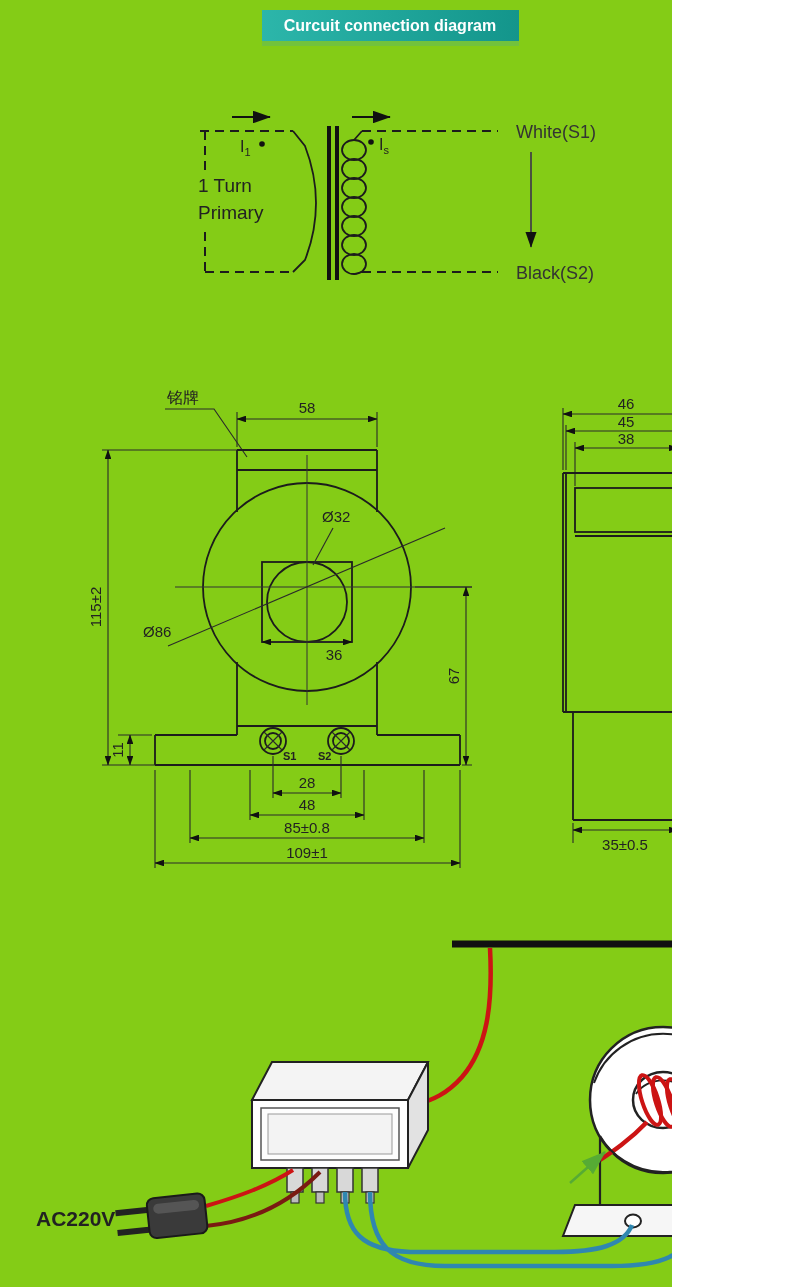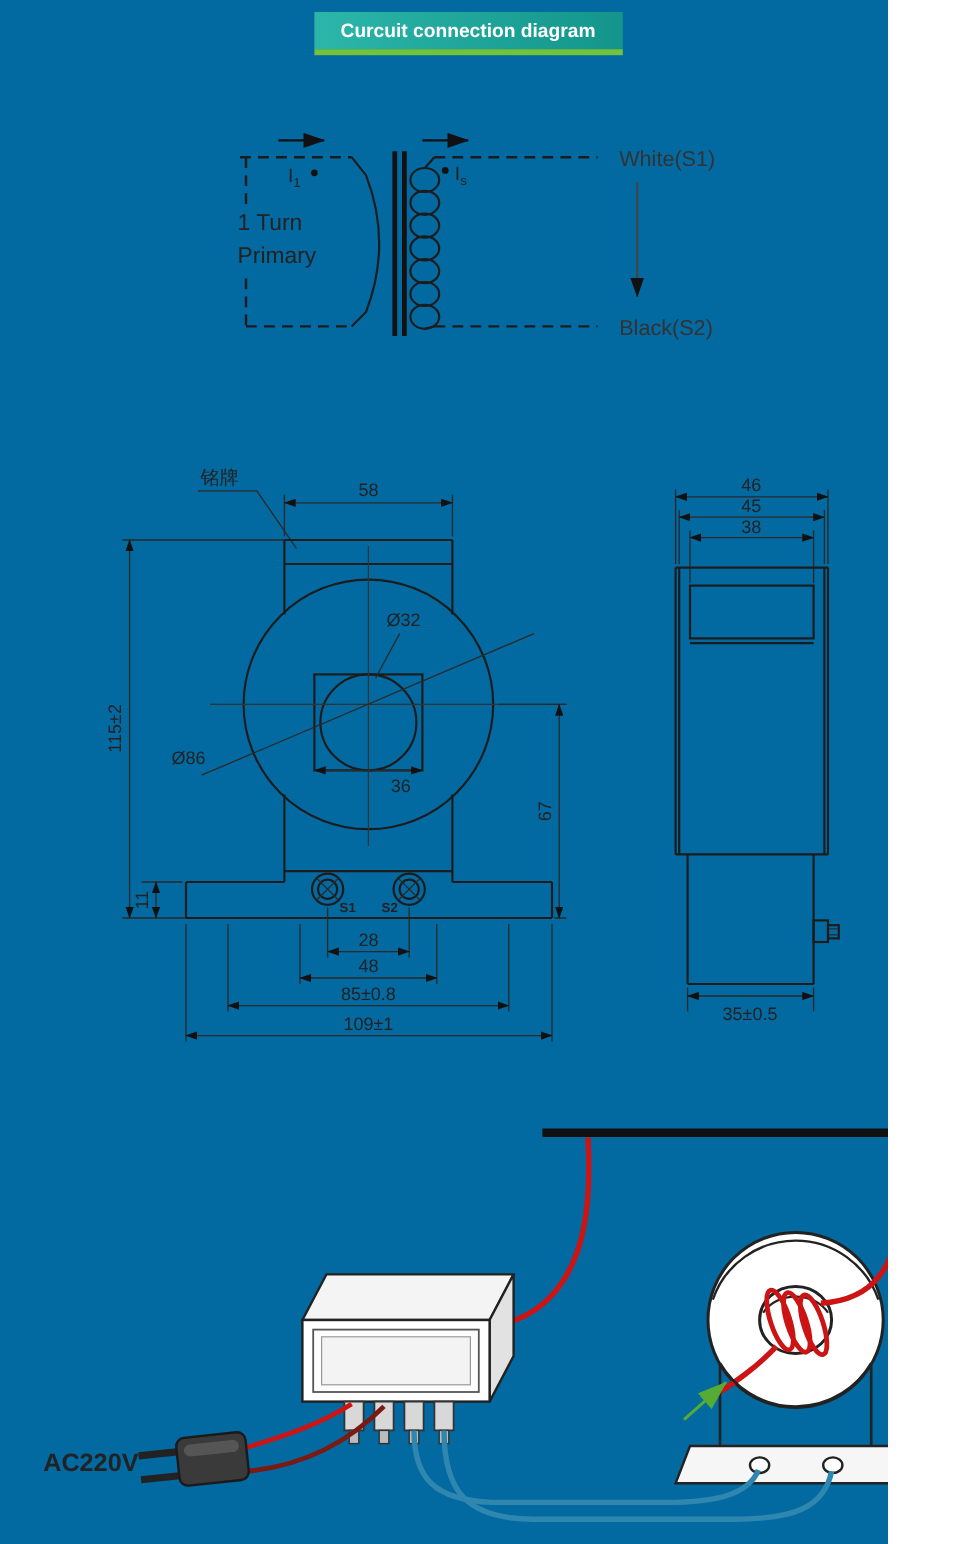--- a/index.html
+++ b/index.html
@@ -1,16 +1,16 @@
 <!DOCTYPE html>
 <html><head>
 <meta charset="utf-8">
 <style>
   html,body{margin:0;padding:0;background:#ffffff;}
-  .page{position:relative;width:740px;height:1287px;background:#0369a1;overflow:hidden;}
+  .page{position:relative;width:672px;height:1287px;background:#84cc16;overflow:hidden;}
   svg{display:block;}
   text{font-family:"Liberation Sans","DejaVu Sans",sans-serif;fill:#222;}
   .dimtext{font-size:15px;}
   .biglabel{font-size:18px;fill:#333;}
   .small{font-size:11px;font-weight:bold;}
   .banner-text{font-size:16px;font-weight:bold;fill:#ffffff;}
   .power-text{font-size:21px;font-weight:bold;}
   .obj{stroke:#1c1c1c;stroke-width:1.8;fill:none;}
   .thin{stroke:#2a2a2a;stroke-width:1.1;fill:none;}
   .dash{stroke:#1c1c1c;stroke-width:2;fill:none;stroke-dasharray:9 6;}

